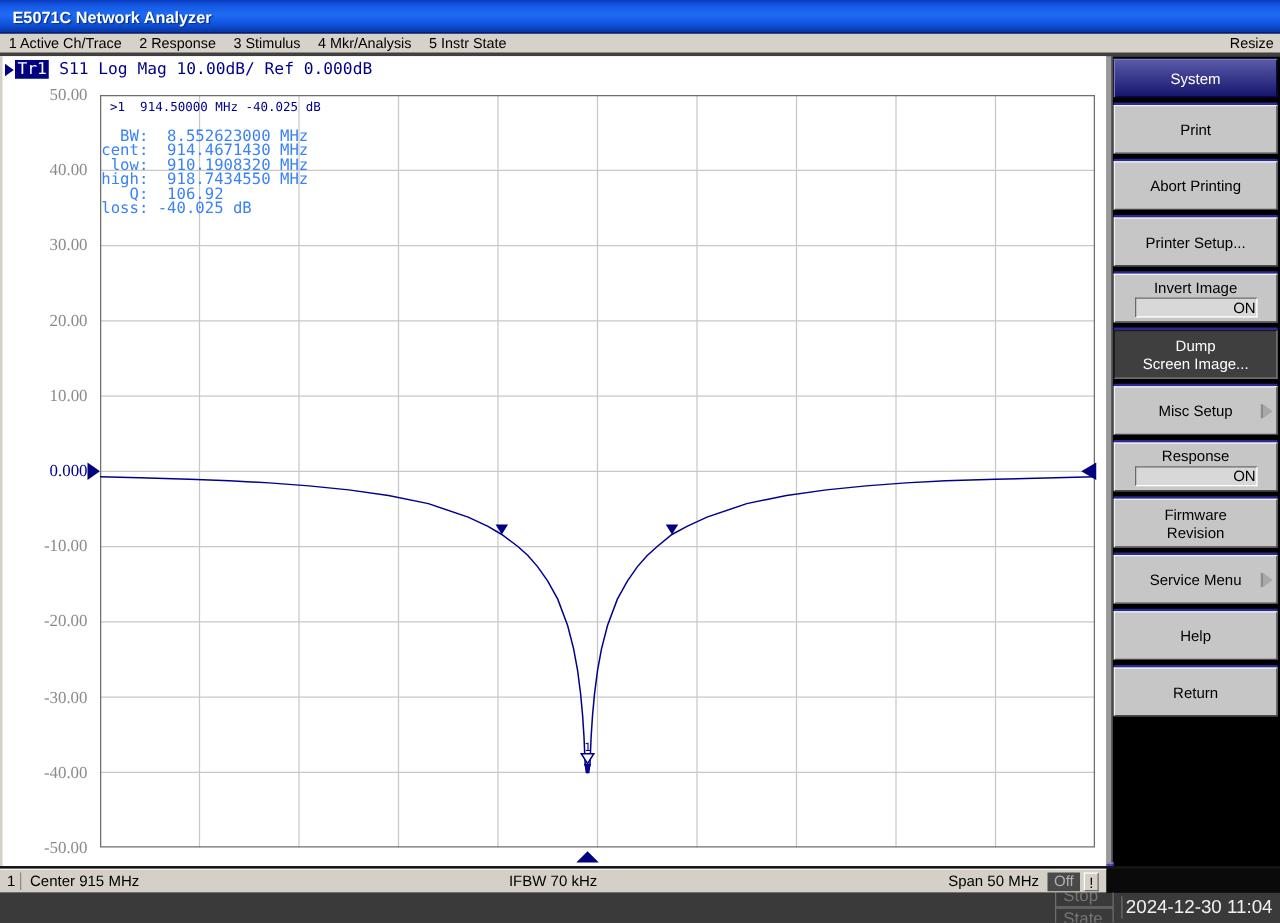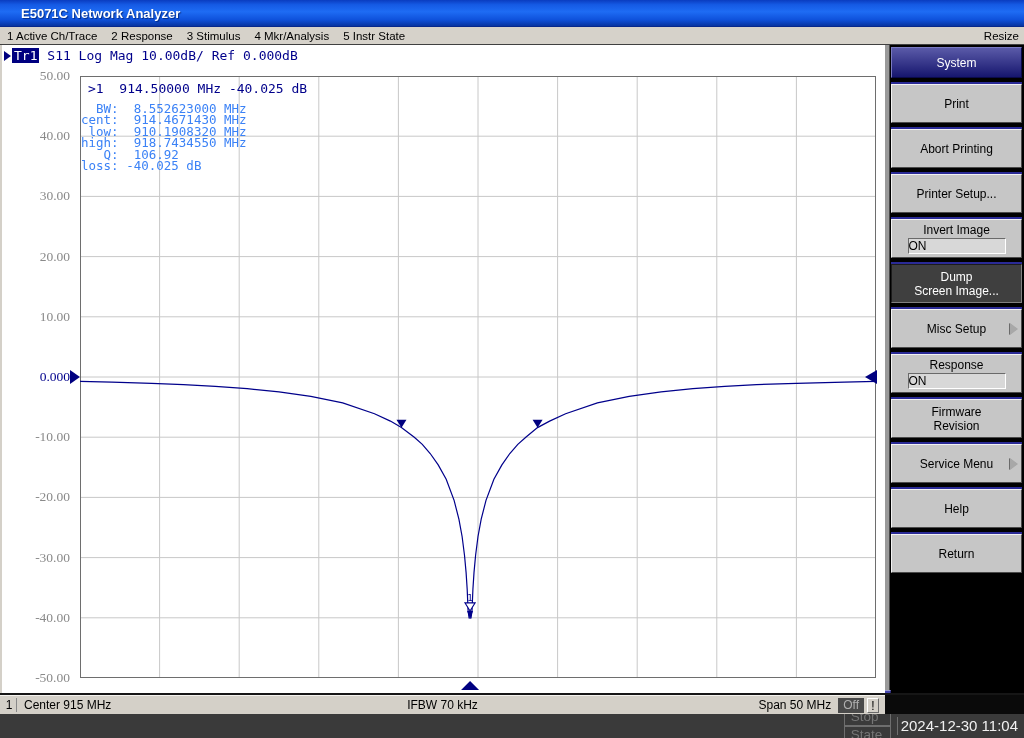--- a/index.html
+++ b/index.html
@@ -1,58 +1,58 @@
 <!DOCTYPE html>
 <html><head>
 <meta charset="utf-8">
 <style>
   * { box-sizing: border-box; margin: 0; padding: 0; }
   html,body { width:1024px; height:738px; overflow:hidden; background:#000;
               font-family:"Liberation Sans", sans-serif; }
   .screen { width:1024px; height:738px; display:flex; flex-direction:column; }
 
   
-  .titlebar { height:27px; display:flex; align-items:center; padding-left:21px;
+  .titlebar { height:27px; display:flex; align-items:center; padding-left:10px;
     background:linear-gradient(180deg,#0a3cc0 0%,#155ae4 18%,#1e6cf4 45%,#0f52dc 75%,#0734a0 100%);
     border-bottom:1px solid #06288c; }
   .titlebar span { color:#fff; font-weight:bold; font-size:13px; text-shadow:1px 1px 1px #042c86; }
 
   
   .menubar { height:18px; background:#d6d2ca; display:flex; align-items:center;
-             font-size:11.5px; color:#000; border-bottom:1px solid #404040; }
+             font-size:11.5px; color:#000; border-bottom:3px solid #404040; }
   .menu-item { padding:0 7px; cursor:default; }
   .resize { margin-left:auto; padding-right:5px; }
 
   
   .main { height:648px; display:flex; background:#fff; }
   .plot-area { position:relative; width:885px; height:648px; background:#fff;
                border-left:2px solid #d4d0c8; }
   .trace-header { position:absolute; left:2px; top:3px; display:flex; align-items:center;
                   font-family:"DejaVu Sans Mono", monospace; font-size:13px; color:#00008b; white-space:pre; }
   .tr-arrow { width:0; height:0; border-left:7px solid #000080;
               border-top:5px solid transparent; border-bottom:5px solid transparent; margin-right:1px; }
   .tr-badge { background:#000080; color:#fff; padding:0 2px; }
   .tick { position:absolute; left:0; width:68px; text-align:right;
           font-family:Liberation Serif, serif; font-size:13.5px; color:#8a8a8a; }
   .tick.accent { color:#00008b; }
   .mkline { position:absolute; left:86px; top:36px; font-family:"DejaVu Sans Mono", monospace;
-            font-size:13px; color:#00008b; }
+            font-size:10px; color:#00008b; }
   .bwblock { position:absolute; left:79px; top:58px; font-family:"DejaVu Sans Mono", monospace;
              font-size:12.5px; line-height:11.4px; color:#3b82f6; }
   svg { position:absolute; left:0; top:0; }
 
   
   .sidebar { width:139px; background:#000; display:flex; }
   .scrollstrip { width:5px; background:#9a9a9a; border-right:1px solid #4a4a4a; }
   .keys { flex:1; display:flex; flex-direction:column; padding:2px 2px 0 1px; }
   .softkey { height:39px; margin-top:6px; background:#c6c6c6; color:#000;
     border:1px solid; border-color:#f2f2f2 #4a4a4a #4a4a4a #f2f2f2;
     box-shadow:0 -2px 0 0 #2a2a96;
     display:flex; flex-direction:column; align-items:center; justify-content:center;
-    font-size:12px; line-height:14px; text-align:left; position:relative; cursor:pointer; }
+    font-size:12px; line-height:14px; text-align:right; position:relative; cursor:pointer; }
   .softkey.header { margin-top:0; height:31px; box-shadow:none;
     background:linear-gradient(180deg,#5a5aa8,#16166e); color:#fff;
     border-color:#7a7ac0 #0a0a4a #0a0a4a #7a7ac0; }
   .softkey.active { background:#3f3f3f; color:#fff; border-color:#1c1c1c #808080 #808080 #1c1c1c; }
   .softkey .state { margin-top:1px; width:98px; height:16px; line-height:15px; background:#d8d8d8;
     border:1px solid; border-color:#6a6a6a #ffffff #ffffff #6a6a6a; }
   .softkey .arrow { position:absolute; right:3px; top:50%; margin-top:-6px; width:0; height:0;
     border-left:8px solid #a8a8a8; border-top:6px solid transparent; border-bottom:6px solid transparent;
     filter:drop-shadow(-1px 0 0 #6a6a6a); }
 

